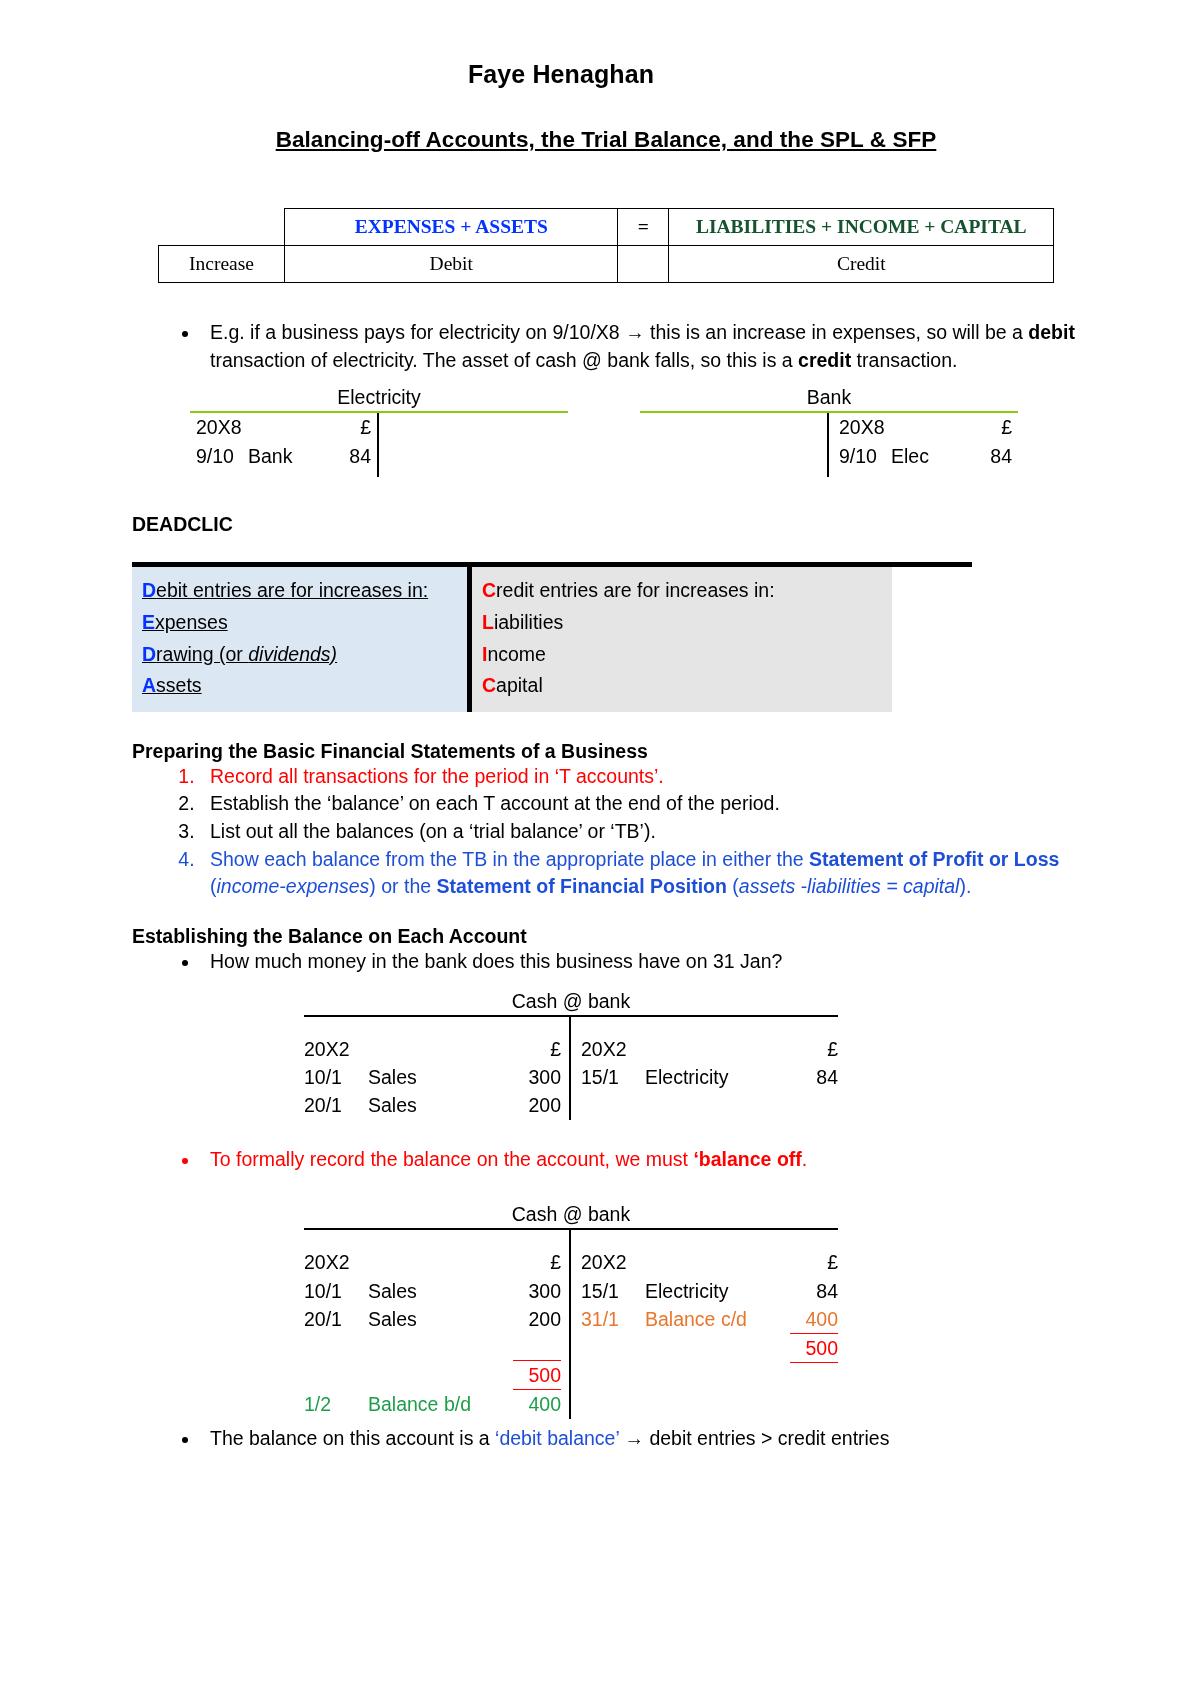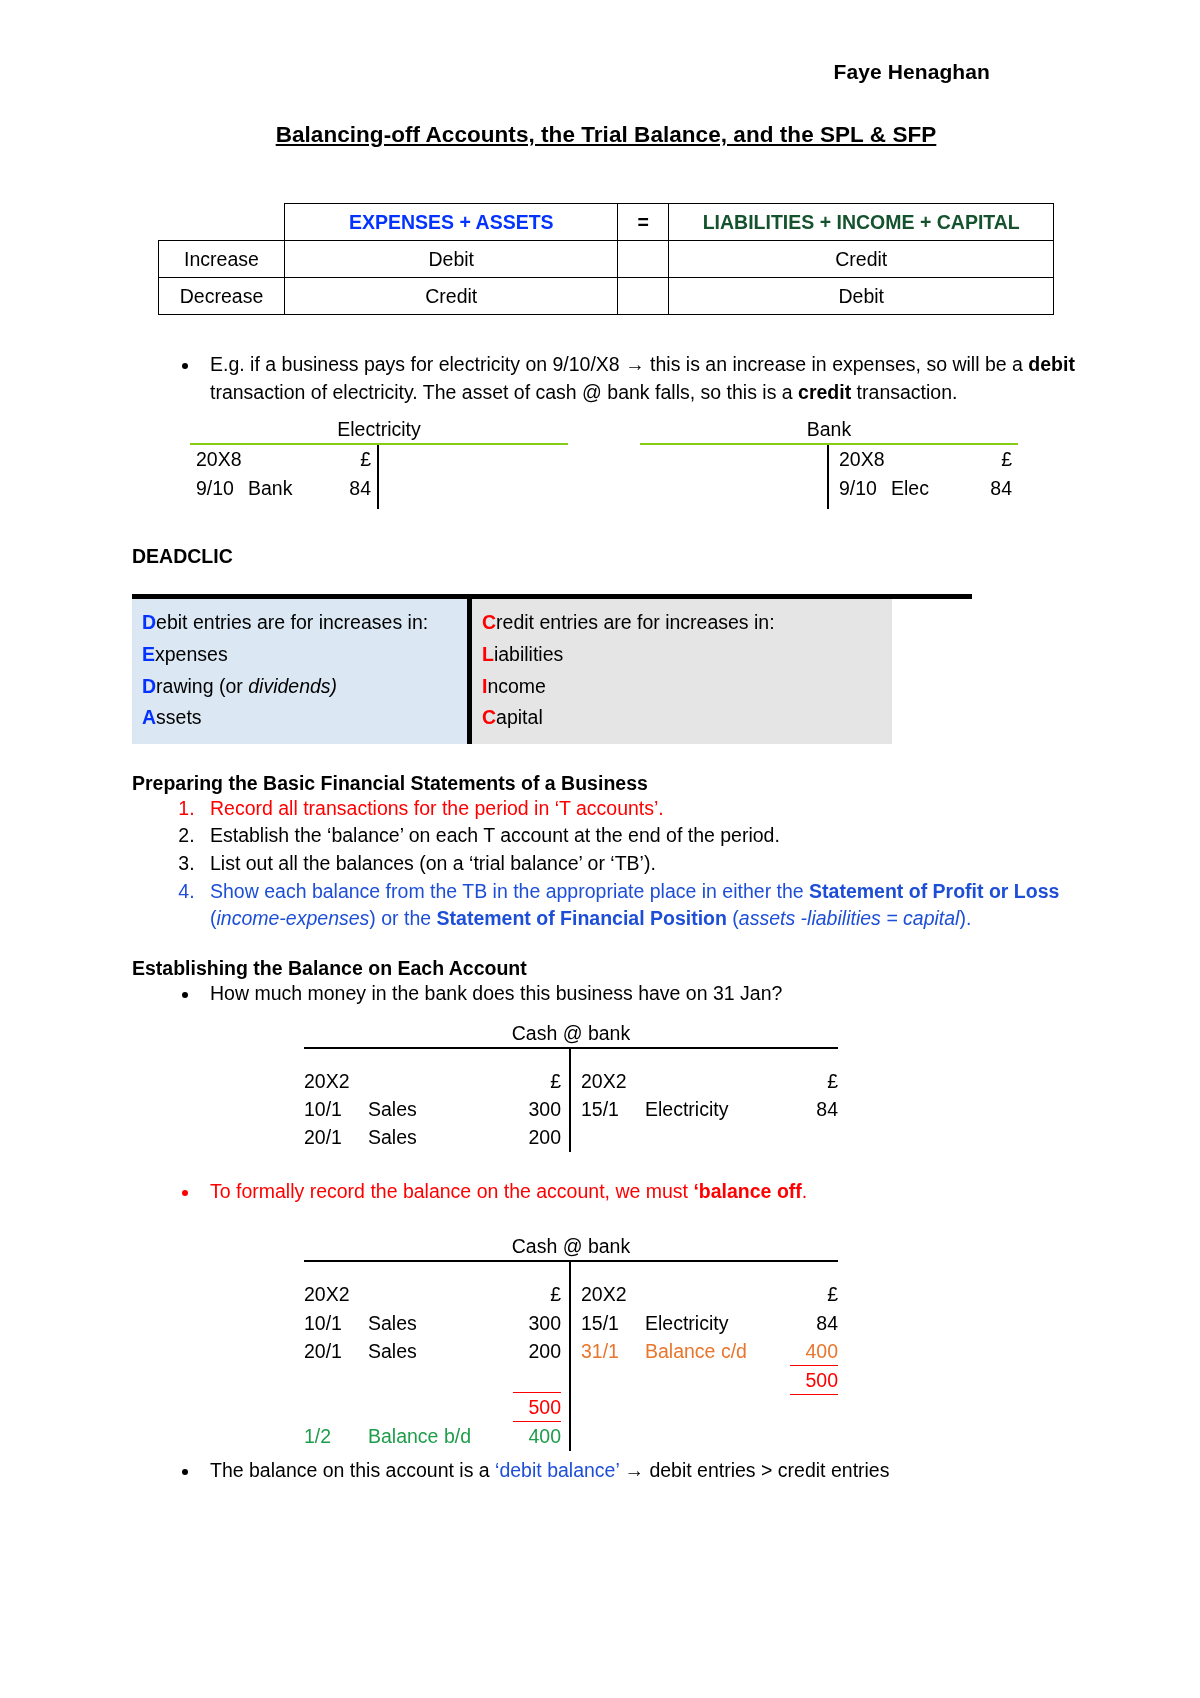--- a/index.html
+++ b/index.html
@@ -14,39 +14,39 @@
   .page {
     position: relative;
     width: 1200px;
     height: 1698px;
     background: #ffffff;
     box-sizing: border-box;
     padding: 60px 120px 0 132px;
     overflow: hidden;
   }
   .author {
-    text-align: right;
-    font-size: 21px;
+    text-align: center;
+    font-size: 25px;
     font-weight: bold;
     padding-right: 90px;
     margin: 0 0 38px 0;
     letter-spacing: 0.1px;
   }
   h1.doc-title {
     text-align: center;
     font-size: 22.5px;
     font-weight: bold;
     text-decoration: underline;
     margin: 0 0 0 0;
     padding: 0;
     letter-spacing: 0.05px;
   }
 
   
-  .eq-table-wrap { margin-top: 55px; }
+  .eq-table-wrap { margin-top: 55px; font-family: Liberation Serif, serif; }
   table.eq-table {
     border-collapse: collapse;
     width: 830px;
     margin: 0 auto;
     table-layout: fixed;
   }
   table.eq-table td {
     border: 1px solid #000;
     font-size: 19.5px;
     padding: 4px 6px;
@@ -141,20 +141,21 @@
     border-top: 5px solid #000;
   }
   .dc-col {
     box-sizing: border-box;
     padding: 8px 10px 10px 10px;
   }
   .dc-col.left {
     width: 340px;
     background: #dbe7f3;
     border-right: 5px solid #000;
+    text-decoration: underline;
   }
   .dc-col.right {
     width: 420px;
     background: #e5e5e5;
   }
   .dc-line {
     font-size: 19.5px;
     line-height: 1.62;
   }
   .cap-b { color: #0433ff; font-weight: bold; }
@@ -212,26 +213,20 @@
         <td class="col-dr txt-blue-bold">EXPENSES + ASSETS</td>
         <td class="col-eq eq-sign">=</td>
         <td class="col-cr txt-red-bold">LIABILITIES + INCOME + CAPITAL</td>
       </tr>
       <tr>
         <td class="col-label">Increase</td>
         <td class="col-dr">Debit</td>
         <td class="col-eq"></td>
         <td class="col-cr">Credit</td>
       </tr>
-      <tr>
-        <td class="col-label">Decrease</td>
-        <td class="col-dr">Credit</td>
-        <td class="col-eq"></td>
-        <td class="col-cr">Debit</td>
-      </tr>
     </tbody>
       </table>
   </div>
 
   <div style="height:36px"></div>
 
   <ul class="bullets">
     <li><span>E.g. if a business pays for electricity on 9/10/X8 → this is an increase in expenses, so will be a </span><span class="b">debit</span><span> transaction of electricity. The asset of cash @ bank falls, so this is a </span><span class="b">credit</span><span> transaction.</span></li>
   </ul>
 

